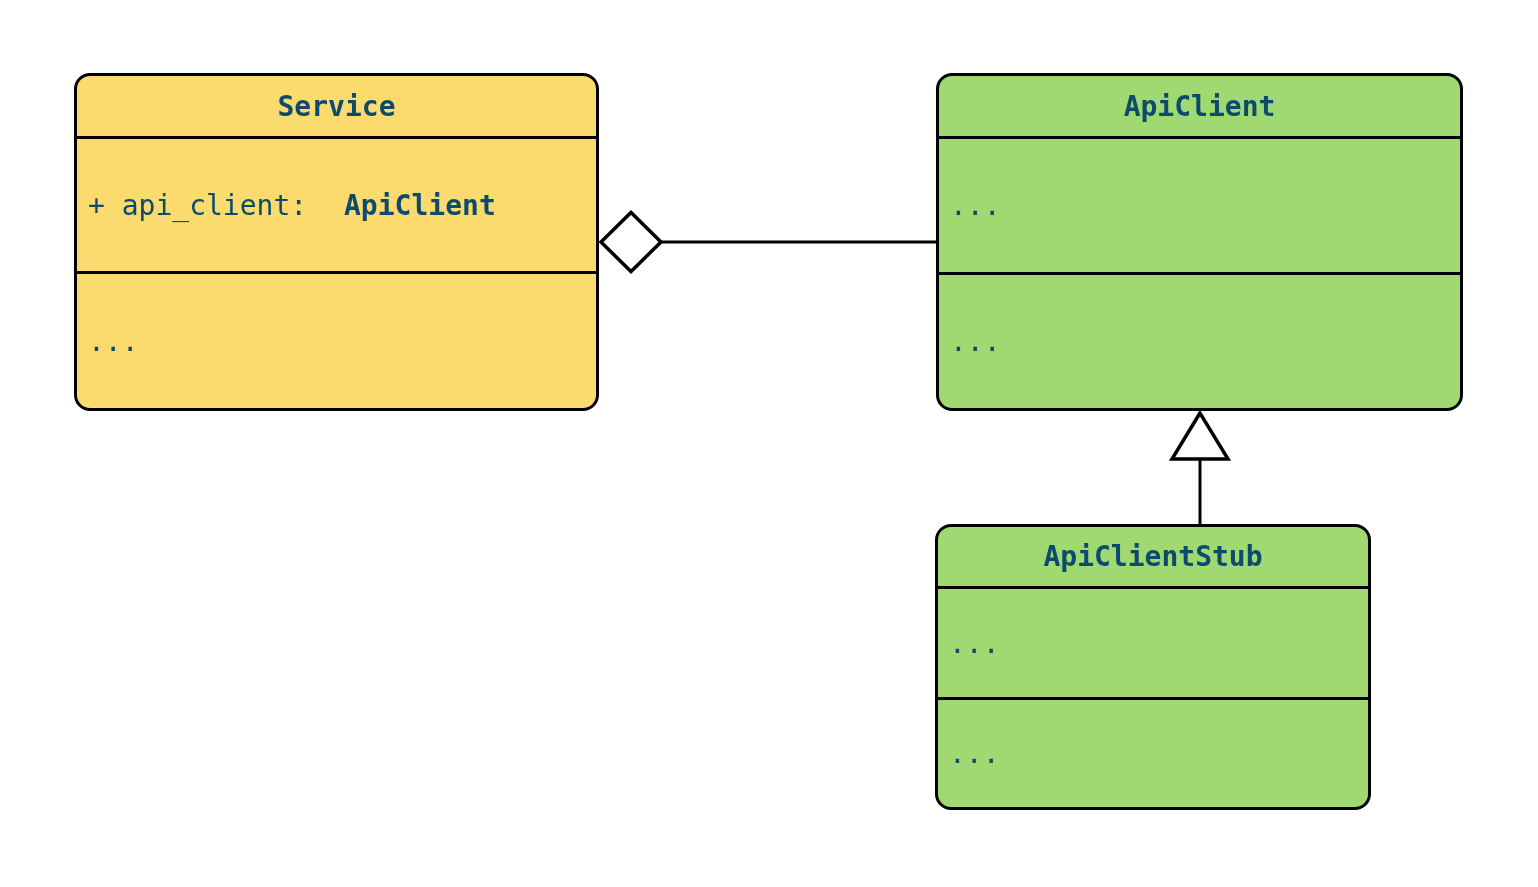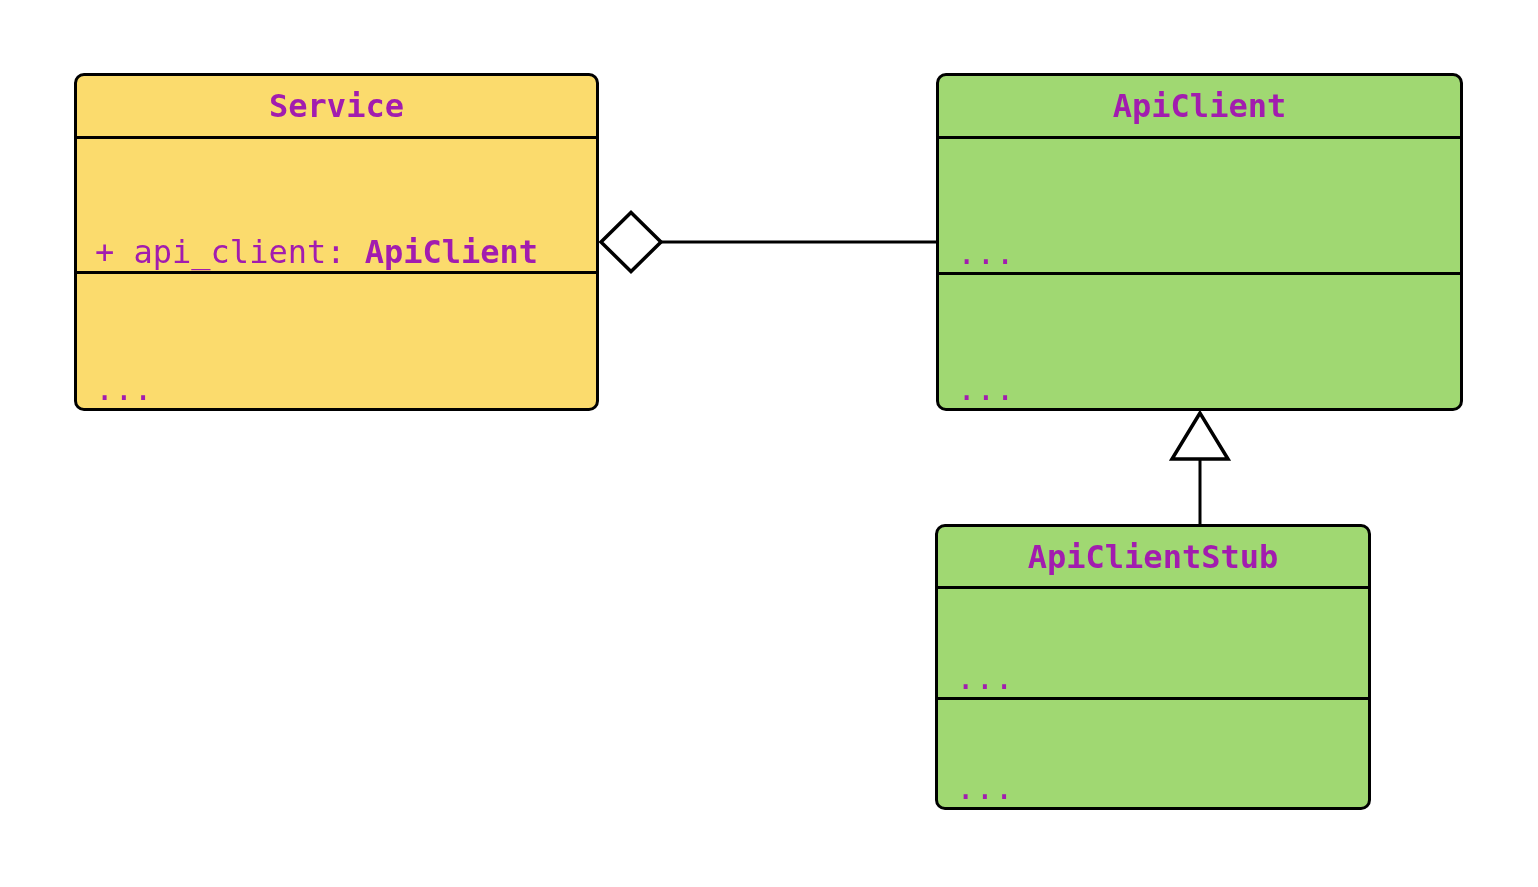--- a/index.html
+++ b/index.html
@@ -19,41 +19,42 @@
     position: absolute;
     left: 0;
     top: 0;
     width: 1538px;
     height: 887px;
   }
   .uml-class {
     position: absolute;
     box-sizing: border-box;
     border: 3.5px solid #000000;
-    border-radius: 10px;
+    border-radius: 16px;
     display: grid;
-    color: #a21caf;
-    font-size: 32px;
+    color: #0c4a6e;
+    font-size: 28px;
     overflow: hidden;
   }
   .fill-yellow { background: #fbdb6d; }
   .fill-green  { background: #a0d872; }
   .uml-class .title {
     display: flex;
     align-items: center;
     justify-content: center;
     font-weight: bold;
     letter-spacing: 0;
   }
   .uml-class .section {
     border-top: 3px solid #000000;
     display: flex;
-    align-items: flex-end;
-    padding-left: 18px;
+    align-items: center;
+    padding-left: 11px;
     white-space: pre;
+    gap: 20px;
   }
   .bold { font-weight: bold; }
 
   .box-service {
     left: 74px; top: 73px;
     width: 525px; height: 338px;
     grid-template-rows: 60px 135px 1fr;
   }
   .box-apiclient {
     left: 936px; top: 73px;

